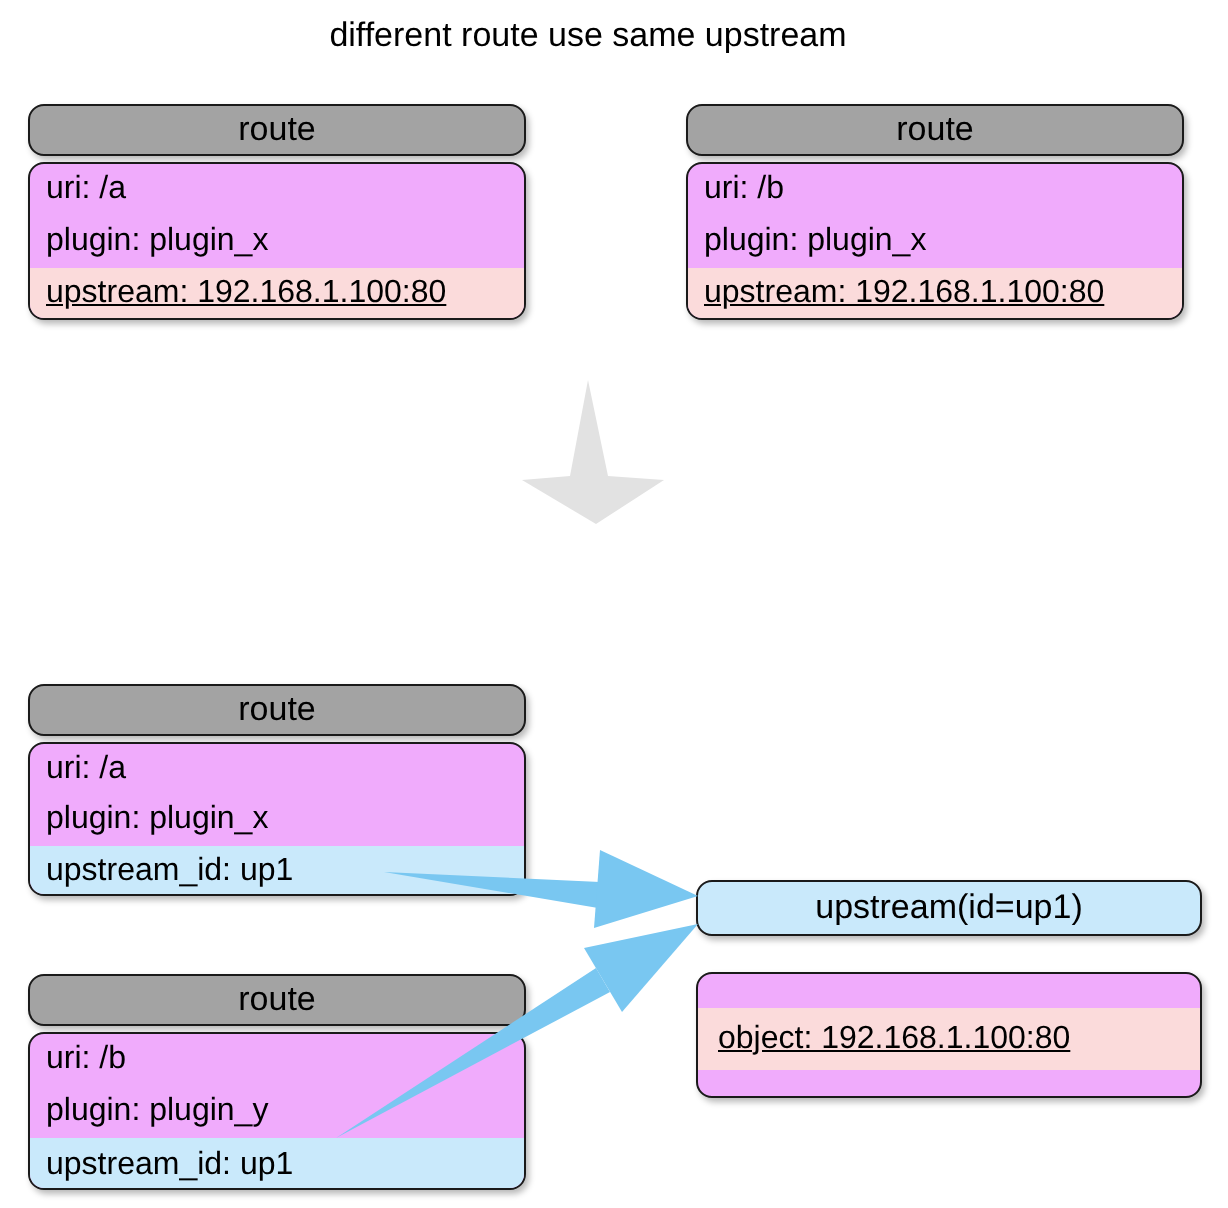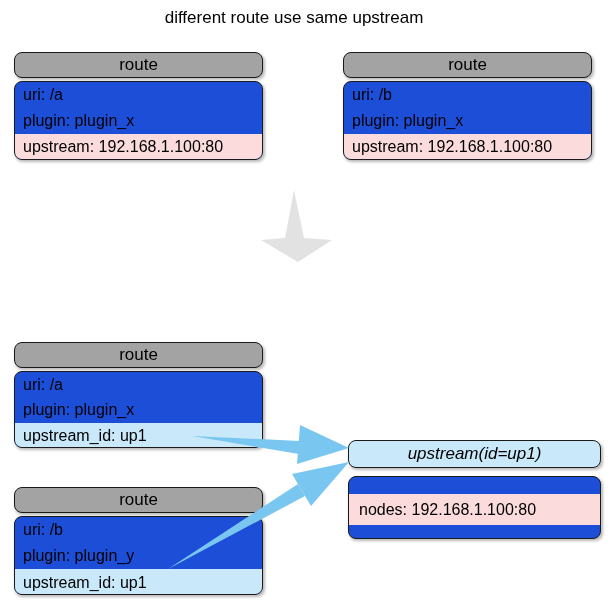--- a/index.html
+++ b/index.html
@@ -31,36 +31,36 @@
     height: 26px;
     border: 1px solid var(--border, #1a1a1a);
     border-radius: 8px;
     background: #a3a3a3;
     text-align: center;
     font-size: 17px;
     line-height: 24px;
     box-shadow: 1.5px 2px 3px rgba(0,0,0,0.28);
     margin-bottom: 3px;
   }
-  .node-header.blue { background: var(--highlight-blue, #c9e9fb); height: 28px; line-height: 26px; margin-bottom: 8px; font-style: italic; }
+  .node-header.blue { background: var(--highlight-blue, #c9e9fb); height: 28px; line-height: 26px; margin-bottom: 18px; }
   .node-body {
     box-sizing: border-box;
     border: 1px solid var(--border, #1a1a1a);
     border-radius: 8px;
-    background: #1d4ed8;
+    background: #f0abfc;
     overflow: hidden;
     box-shadow: 1.5px 2px 3px rgba(0,0,0,0.28);
   }
   .row {
     box-sizing: border-box;
     padding-left: 8px;
     font-size: 16px;
     white-space: nowrap;
   }
-  .row.pink { background: var(--highlight-pink, #fbdbdb); }
+  .row.pink { background: var(--highlight-pink, #fbdbdb); text-decoration: underline; }
   .row.blue { background: var(--highlight-blue, #c9e9fb); }
   .spacer { width: 100%; }
 
   svg.overlay {
     position: absolute;
     left: 0; top: 0;
     width: 614px; height: 604px;
     pointer-events: none;
     z-index: 5;
   }
@@ -108,21 +108,21 @@
       <div class="row" style="height:26px; line-height:26px;">uri: /b</div>
       <div class="row" style="height:26px; line-height:26px;">plugin: plugin_y</div>
       <div class="row blue" style="height:27px; line-height:27px;">upstream_id: up1</div>
     </div>
   </div>
 
   <div class="node" style="left:348px; top:440px; width:253px;">
     <div class="node-header blue">upstream(id=up1)</div>
     <div class="node-body" style="height:63px;">
       <div class="spacer" style="height:17px;"></div>
-      <div class="row pink" style="height:31px; line-height:31px; padding-left:10px;">nodes: 192.168.1.100:80</div>
+      <div class="row pink" style="height:31px; line-height:31px; padding-left:10px;">object: 192.168.1.100:80</div>
       <div class="spacer" style="height:15px;"></div>
     </div>
   </div>
 
   <svg class="overlay" viewBox="0 0 614 604">
 
     <polygon class="arrow-gray" points="294,190 304,238 332,240 298,262 261,240 285,238"></polygon>
 
     <g>
       <polygon class="arrow-blue" points="192,436 300,441 299,454"></polygon>

